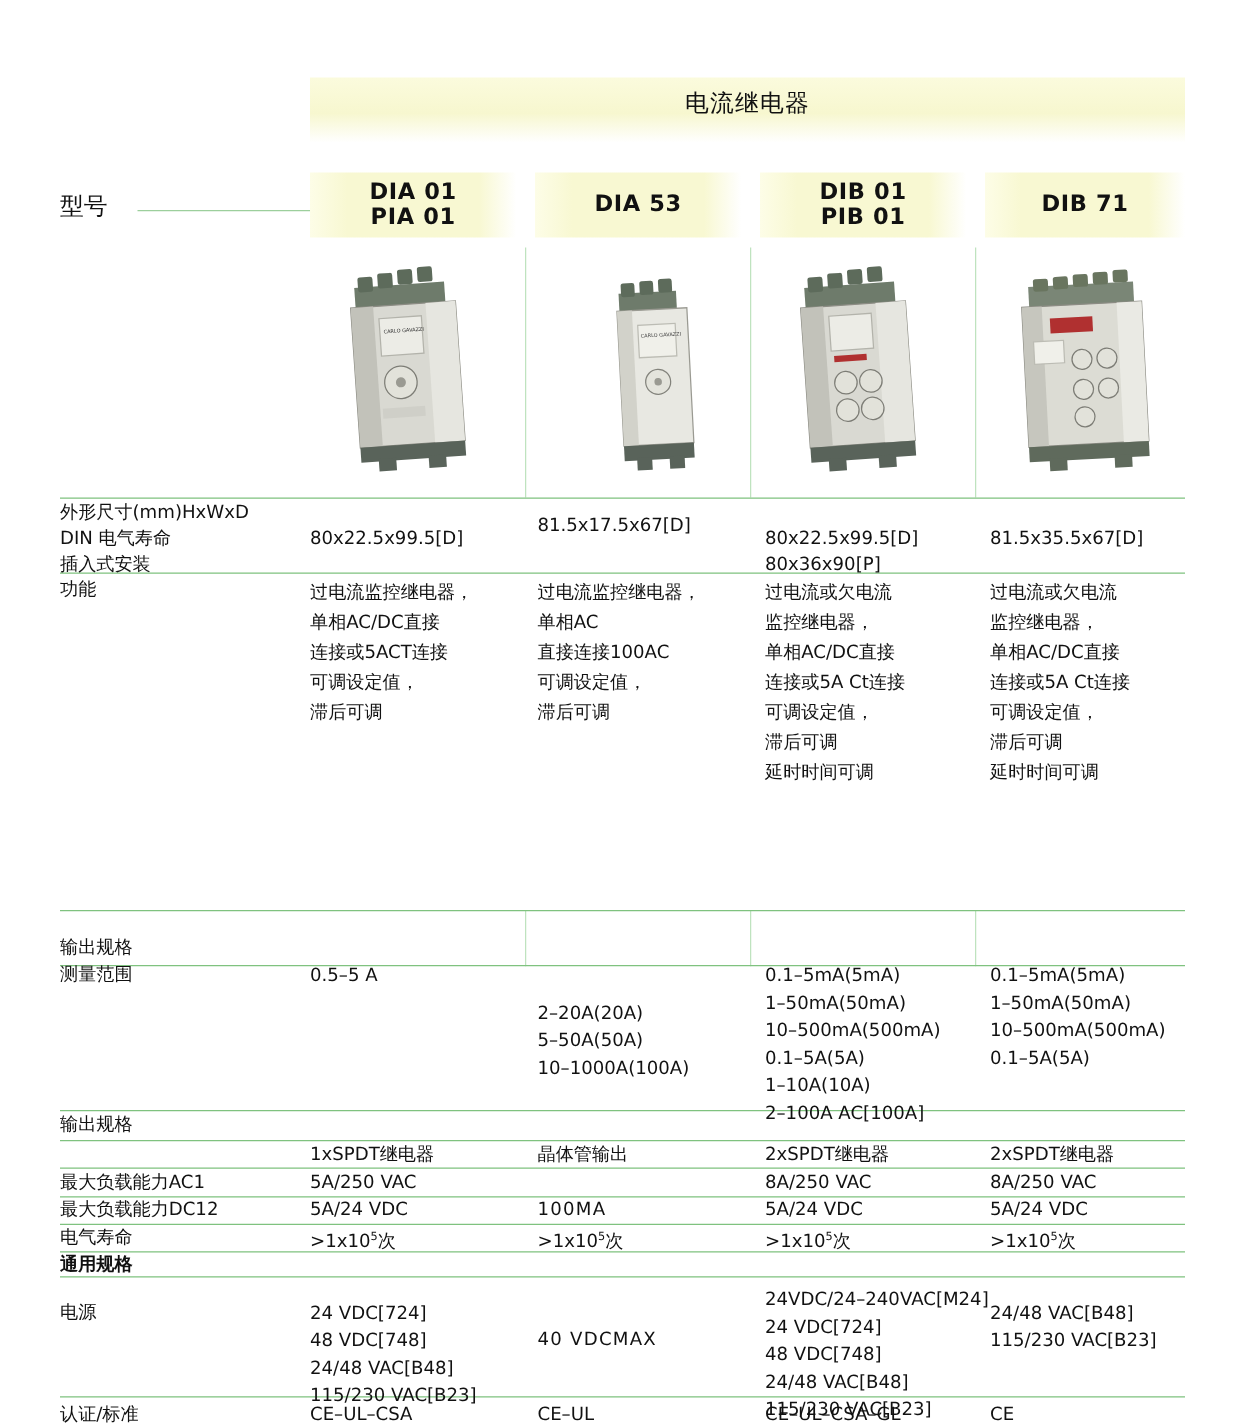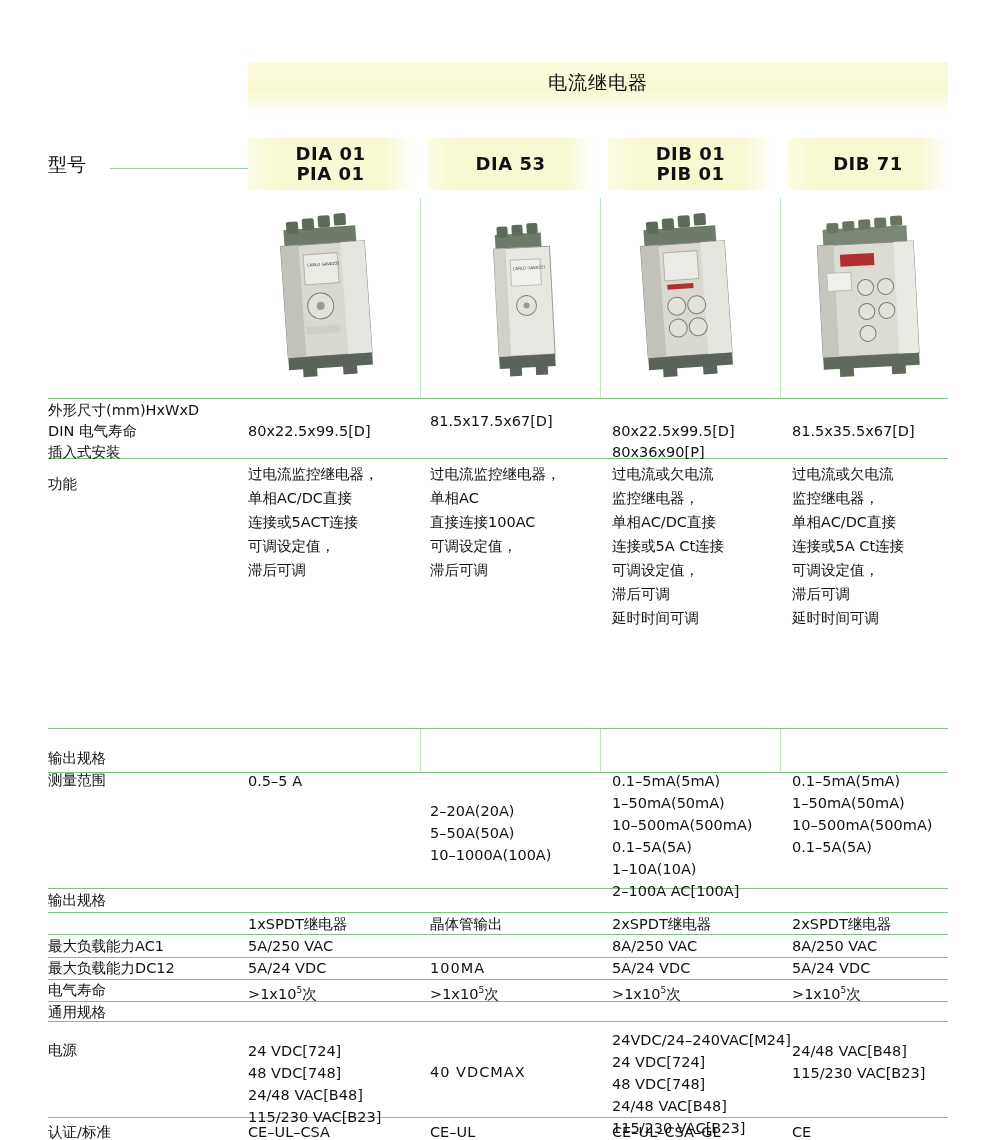--- a/index.html
+++ b/index.html
@@ -209,21 +209,21 @@
   <div class="lbl" style="left:48px;top:400px;">外形尺寸(mm)HxWxD</div>
   <div class="lbl" style="left:48px;top:421px;">DIN 电气寿命</div>
   <div class="lbl" style="left:48px;top:442px;">插入式安装</div>
 
   <div class="val col0" style="top:421px;">80x22.5x99.5[D]</div>
   <div class="val col1" style="top:411px;">81.5x17.5x67[D]</div>
   <div class="val col2" style="top:421px;">80x22.5x99.5[D]
 80x36x90[P]</div>
   <div class="val col3" style="top:421px;">81.5x35.5x67[D]</div>
 
-  <div class="lbl" style="left:48px;top:474px;">功能</div>
+  <div class="lbl" style="left:48px;top:462px;">功能</div>
   <div class="val col0" style="top:462px;line-height:24px;">过电流监控继电器，
 单相AC/DC直接
 连接或5ACT连接
 可调设定值，
 滞后可调</div>
   <div class="val col1" style="top:462px;line-height:24px;">过电流监控继电器，
 单相AC
 直接连接100AC
 可调设定值，
 滞后可调</div>
@@ -257,21 +257,21 @@
 2–100A AC[100A]</div>
   <div class="val col3" style="top:770px;line-height:22px;">0.1–5mA(5mA)
 1–50mA(50mA)
 10–500mA(500mA)
 0.1–5A(5A)</div>
 
   <div class="lbl" style="left:48px;top:890px;">输出规格</div>
   <div class="lbl" style="left:48px;top:936px;">最大负载能力AC1</div>
   <div class="lbl" style="left:48px;top:958px;">最大负载能力DC12</div>
   <div class="lbl" style="left:48px;top:980px;">电气寿命</div>
-  <div class="lbl" style="left:48px;top:1002px;">通用规格</div>
+  <div class="lbl" style="left:48px;top:1002px;font-weight:bold;">通用规格</div>
 
   <div class="val col0" style="top:914px;">1xSPDT继电器</div>
   <div class="val col1" style="top:914px;">晶体管输出</div>
   <div class="val col2" style="top:914px;">2xSPDT继电器</div>
   <div class="val col3" style="top:914px;">2xSPDT继电器</div>
 
   <div class="val col0" style="top:936px;">5A/250 VAC</div>
   <div class="val col1" style="top:936px;"></div>
   <div class="val col2" style="top:936px;">8A/250 VAC</div>
   <div class="val col3" style="top:936px;">8A/250 VAC</div>

